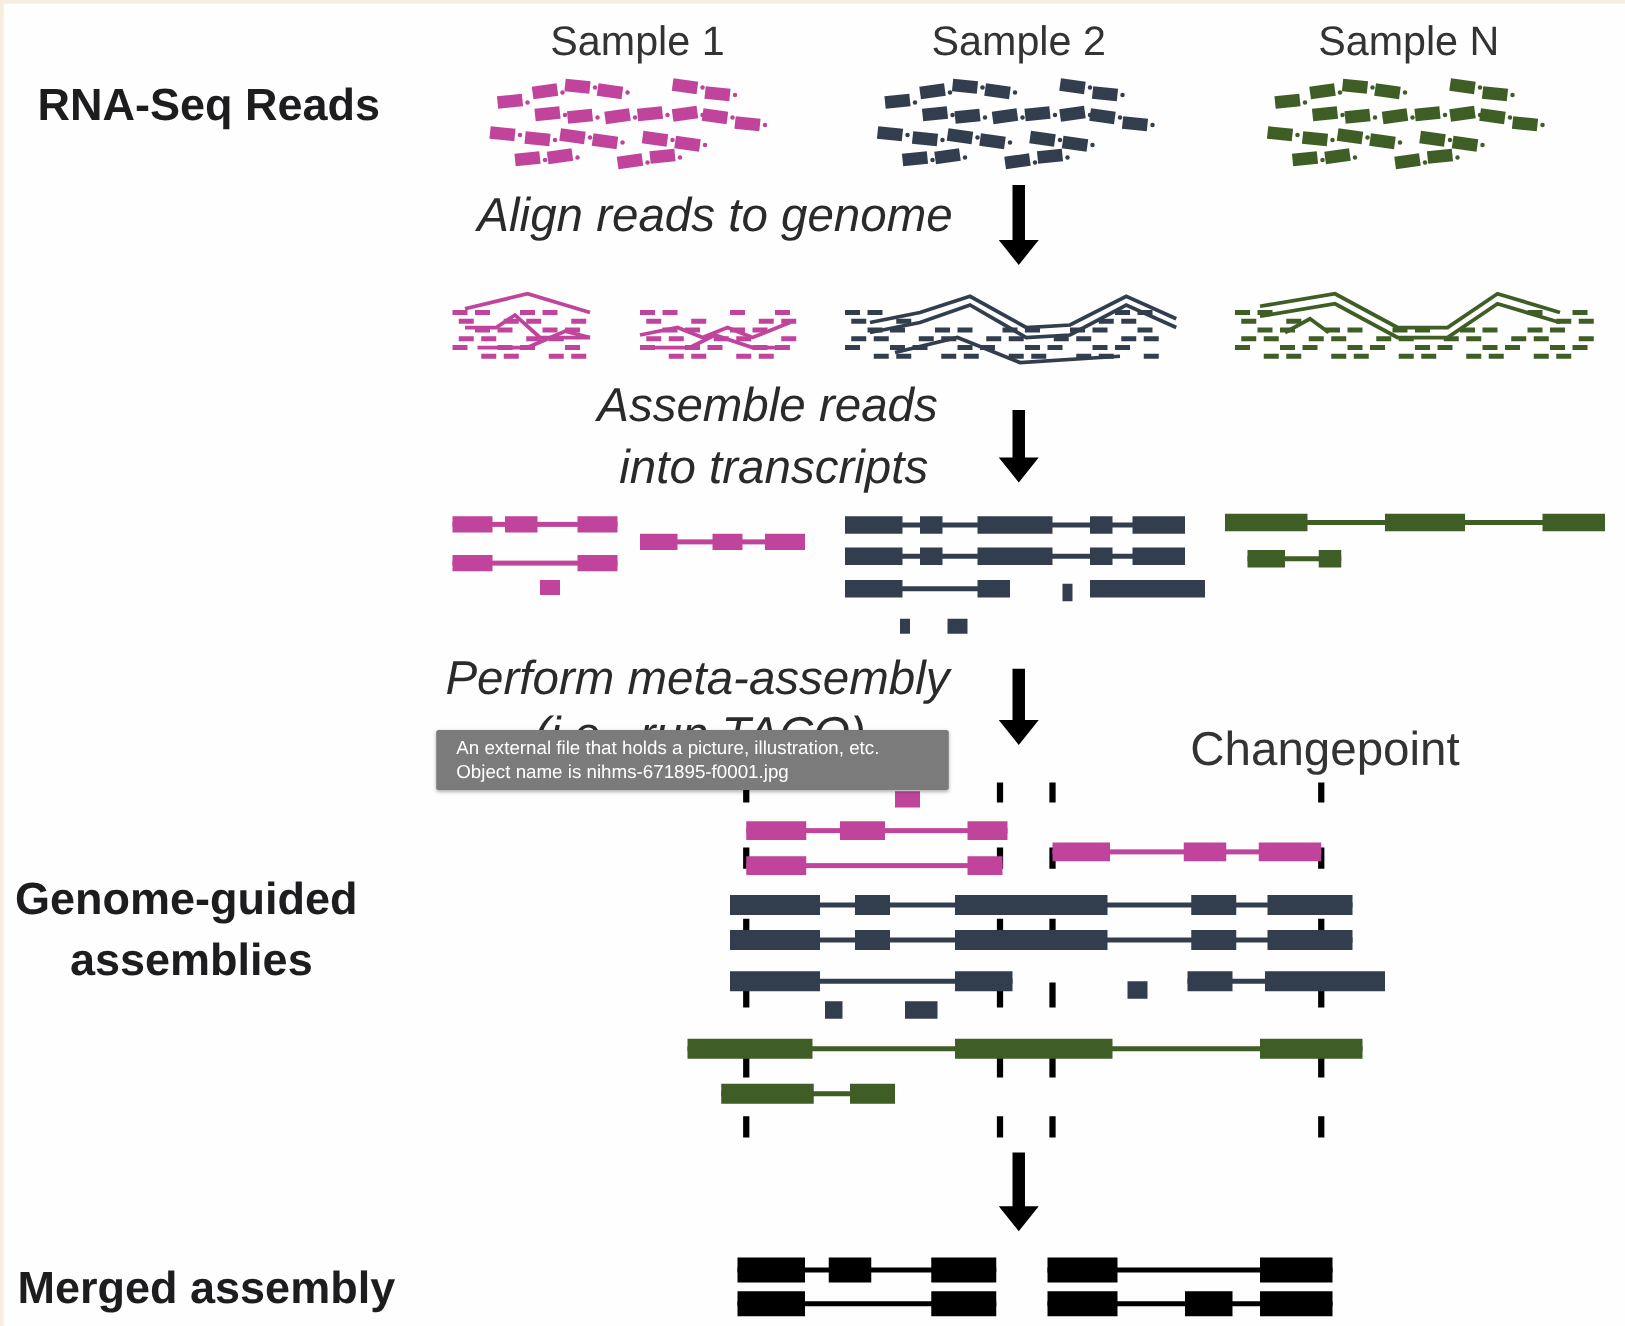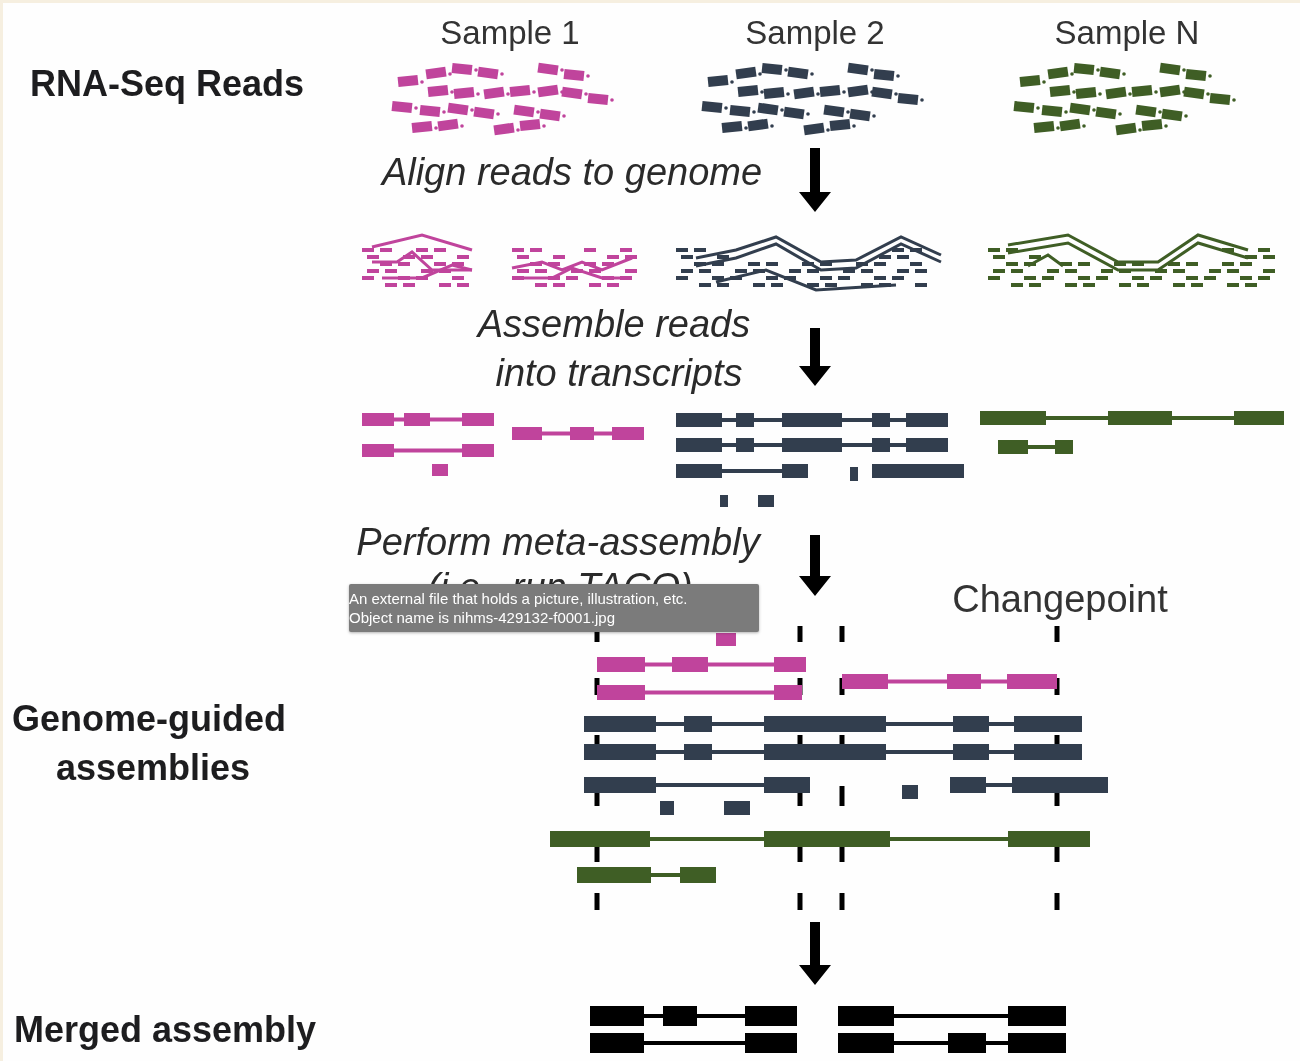--- a/index.html
+++ b/index.html
@@ -3,21 +3,21 @@
 <meta charset="utf-8">
 <style>
   html,body{margin:0;padding:0;background:#fdfdfb;}
   body{width:1300px;height:1061px;position:relative;overflow:hidden;font-family:"Liberation Sans",sans-serif;}
   .frame{position:absolute;left:0;top:0;width:1300px;height:1061px;background:#fefefe;border-top:3px solid #f6efe0;border-left:3px solid #f6efe0;box-sizing:border-box;}
   svg{position:absolute;left:0;top:0;}
   .label-bold{font-family:"Liberation Sans",sans-serif;font-weight:bold;fill:#1d1d1f;font-size:36px;}
   .label-sample{font-family:"Liberation Sans",sans-serif;fill:#333;font-size:33px;}
   .label-step{font-family:"Liberation Sans",sans-serif;font-style:italic;fill:#2a2a2a;font-size:38px;}
   .label-cp{font-family:"Liberation Sans",sans-serif;fill:#333;font-size:38px;}
-  .tooltip{position:absolute;left:349px;top:584px;width:410px;height:48px;background:#7b7b7b;border-radius:2px;box-shadow:0 1px 3px rgba(0,0,0,.3);color:#fff;font-family:"Liberation Sans",sans-serif;font-size:15px;line-height:19px;padding:5px 0;box-sizing:border-box;}
+  .tooltip{position:absolute;left:349px;top:584px;width:410px;height:48px;background:#7b7b7b;border-radius:2px;box-shadow:0 1px 3px rgba(0,0,0,.3);color:#fff;font-family:"Liberation Sans",sans-serif;font-size:15px;line-height:19px;padding:5px 16px;box-sizing:border-box;}
 </style>
 </head>
 <body>
 
 <div class="frame"></div>
 
 <svg id="fig" width="1300" height="1061" viewBox="0 0 1300 1061">
 
   <text class="label-bold" x="30" y="96">RNA-Seq Reads</text>
   <text class="label-bold" x="12" y="731">Genome-guided</text>
@@ -462,14 +462,14 @@
       <rect x="1008" y="1006" width="58" height="20" fill="#000000"></rect>
       <rect x="838" y="1041" width="228" height="4" fill="#000000"></rect>
       <rect x="838" y="1033" width="56" height="20" fill="#000000"></rect>
       <rect x="948" y="1033" width="38" height="20" fill="#000000"></rect>
       <rect x="1008" y="1033" width="58" height="20" fill="#000000"></rect>
     </g>
 </svg>
 
 <div class="tooltip">
   <div>An external file that holds a picture, illustration, etc.</div>
-  <div>Object name is nihms-429132-f0001.jpg</div>
+  <div>Object name is nihms-671895-f0001.jpg</div>
 </div>
 
 </body></html>

